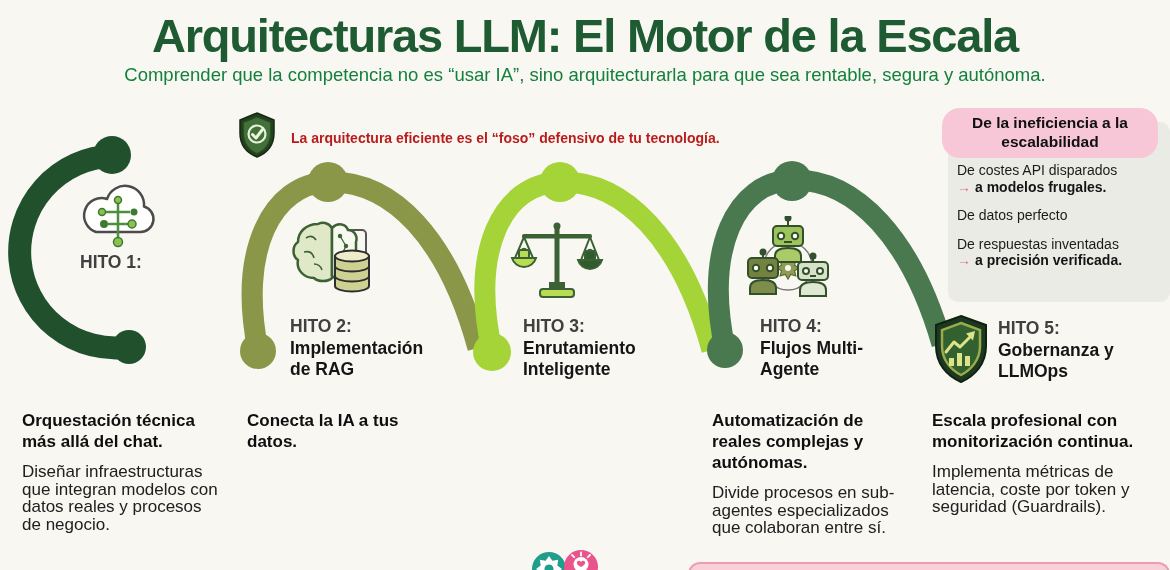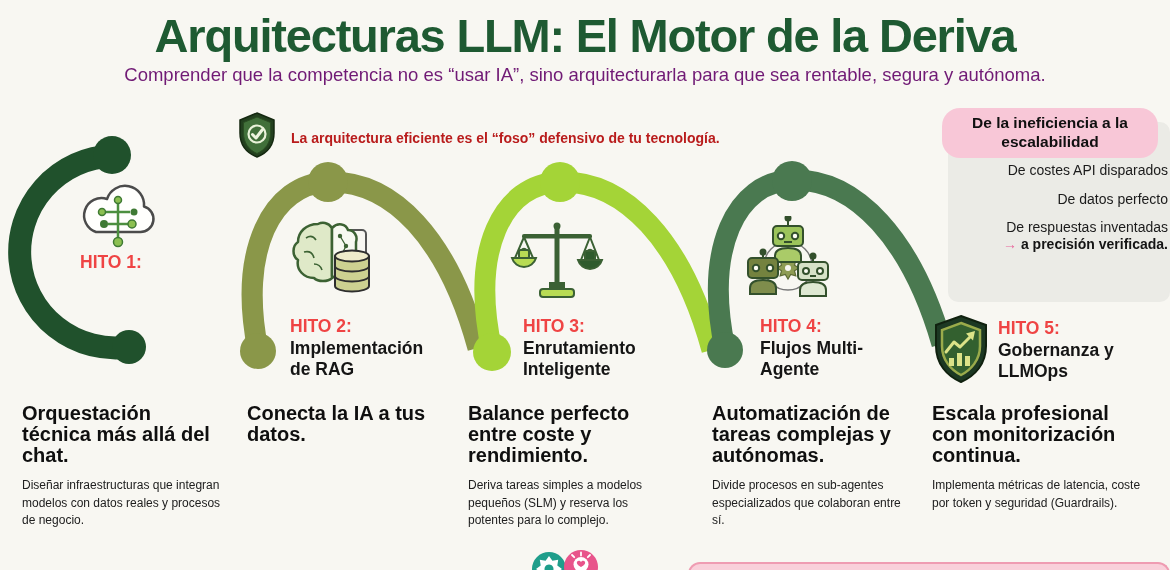--- a/index.html
+++ b/index.html
@@ -1,42 +1,42 @@
 <!DOCTYPE html>
 <html><head>
 <meta charset="utf-8">
 <style>
   html,body{margin:0;padding:0;background:#e8e8e8;}
   .canvas{position:relative;width:1170px;height:570px;overflow:hidden;background:#f8f7f2;
           font-family:"Liberation Sans",sans-serif;}
   .abs{position:absolute;}
   .title{left:0;right:0;top:8px;text-align:center;font-size:47px;font-weight:700;
          color:#1e5a32;letter-spacing:-1.2px;z-index:5;}
-  .subtitle{left:0;right:0;top:64px;text-align:center;font-size:18.5px;color:#701a75;z-index:5;}
+  .subtitle{left:0;right:0;top:64px;text-align:center;font-size:18.5px;color:#15803d;z-index:5;}
   .banner{left:238px;top:112px;display:flex;align-items:center;gap:15px;z-index:5;}
   .banner-text{font-size:14px;font-weight:700;color:#b91c1c;padding-top:6px;}
   .arcs{left:0;top:0;z-index:1;}
   .icon{z-index:2;}
   .hito-label{z-index:3;font-size:17.5px;font-weight:700;line-height:21.5px;}
-  .hito-label .num{display:block;color:#ef4444;}
+  .hito-label .num{display:block;color:#404040;}
   .hito-label .nm{display:block;white-space:pre-line;color:#151515;}
   .hl1{left:80px;top:252px;}  .hl2{left:290px;top:316px;}
   .hl3{left:523px;top:316px;} .hl4{left:760px;top:316px;} .hl5{left:998px;top:318px;}
   .side-title{left:942px;top:108px;width:212px;background:#f8c7d7;border-radius:18px;
               padding:6px 2px 7px;text-align:center;font-size:15.5px;font-weight:700;
               color:#101010;line-height:18.5px;z-index:6;}
   .side-panel{left:948px;top:122px;width:222px;height:180px;background:#ebebe6;
-              border-radius:10px;z-index:4;text-align:right;}
+              border-radius:10px;z-index:4;}
   .side-items{position:absolute;left:9px;top:40px;right:2px;}
   .side-item{margin-bottom:12px;font-size:14px;line-height:16.5px;color:#1b1b1b;}
   .side-item .arrow{color:#e9679c;font-weight:700;margin-right:4px;}
   .side-item .to-text{font-weight:700;color:#141414;}
   .col{top:400px;z-index:3;}
-  .col h3{margin:3px 0 11px 0;font-size:20px;line-height:21px;font-weight:700;color:#0f0f0f;}
-  .col p{margin:0;font-size:12px;line-height:17.5px;color:#202020;}
+  .col h3{margin:10px 0 11px 0;font-size:17px;line-height:21px;font-weight:700;color:#0f0f0f;}
+  .col p{margin:0;font-size:17px;line-height:17.5px;color:#202020;}
   .c1{left:22px;width:200px;} .c2{left:247px;width:180px;} .c3{left:468px;width:208px;}
   .c4{left:712px;width:192px;} .c5{left:932px;width:210px;}
   .bottom-bar{left:688px;top:562px;width:478px;height:14px;background:#f9d0da;
               border:2px solid #ef9cb2;border-bottom:none;border-radius:12px 12px 0 0;z-index:5;}
   .footer-ico{z-index:6;}
 </style>
 </head>
 <body>
 
 <div class="canvas">
@@ -49,37 +49,38 @@
     <circle cx="112" cy="155" r="19" fill="#20512c"></circle>
     <circle cx="129" cy="347" r="17" fill="#20512c"></circle>
     <circle cx="328" cy="182" r="20" fill="#8a9749"></circle>
     <circle cx="258" cy="351" r="18" fill="#8a9749"></circle>
     <circle cx="560" cy="182" r="20" fill="#a4d437"></circle>
     <circle cx="492" cy="352" r="19" fill="#a4d437"></circle>
     <circle cx="792" cy="181" r="20" fill="#4a7950"></circle>
     <circle cx="725" cy="350" r="18" fill="#4a7950"></circle>
   </svg>
 
-  <div class="abs title">Arquitecturas LLM: El Motor de la Deriva</div>
+  <div class="abs title">Arquitecturas LLM: El Motor de la Escala</div>
   <div class="abs subtitle">Comprender que la competencia no es “usar IA”, sino arquitecturarla para que sea rentable, segura y autónoma.</div>
 
   <div class="abs banner">
     <svg width="38" height="46" viewBox="0 0 38 46">
       <path d="M19 1 L36 8 V21 C36 33 29 41 19 45 C9 41 2 33 2 21 V8 Z" fill="#23401f" stroke="#142810" stroke-width="1.5"></path>
       <path d="M19 5 L32.5 10.5 V21 C32.5 31 27 38 19 41.5 C11 38 5.5 31 5.5 21 V10.5 Z" fill="#41703a" stroke="#2a4d22"></path>
       <circle cx="19" cy="22" r="8.5" fill="none" stroke="#e9f2d9" stroke-width="2.2"></circle>
       <path d="M14.5 22.5 L18 26 L24.5 17.5" fill="none" stroke="#edf5df" stroke-width="3" stroke-linecap="round" stroke-linejoin="round"></path>
     </svg>
     <div class="banner-text">La arquitectura eficiente es el “foso” defensivo de tu tecnología.</div>
   </div>
 
   <div class="abs side-panel">
     <div class="side-items">
       <div class="side-item">
         <div>De costes API disparados</div>
+        <div><span class="arrow">→</span><span class="to-text">a modelos frugales.</span></div>
       </div>
       <div class="side-item">
         <div>De datos perfecto</div>
       </div>
       <div class="side-item">
         <div>De respuestas inventadas</div>
         <div><span class="arrow">→</span><span class="to-text">a precisión verificada.</span></div>
       </div>
     </div>
   </div>
@@ -194,26 +195,22 @@
 LLMOps</span>
   </div>
 
   <div class="abs col c1">
     <h3>Orquestación técnica más allá del chat.</h3>
     <p>Diseñar infraestructuras que integran modelos con datos reales y procesos de negocio.</p>
   </div>
   <div class="abs col c2">
     <h3>Conecta la IA a tus datos.</h3>
   </div>
-  <div class="abs col c3">
-    <h3>Balance perfecto entre coste y rendimiento.</h3>
-    <p>Deriva tareas simples a modelos pequeños (SLM) y reserva los potentes para lo complejo.</p>
-  </div>
   <div class="abs col c4">
-    <h3>Automatización de tareas complejas y autónomas.</h3>
+    <h3>Automatización de reales complejas y autónomas.</h3>
     <p>Divide procesos en sub-agentes especializados que colaboran entre sí.</p>
   </div>
   <div class="abs col c5">
     <h3>Escala profesional con monitorización continua.</h3>
     <p>Implementa métricas de latencia, coste por token y seguridad (Guardrails).</p>
   </div>
 
   <svg class="abs footer-ico" style="left:532px;top:552px" width="34" height="34" viewBox="0 0 34 34">
     <circle cx="17" cy="17" r="17" fill="#1f9e8b"></circle>
     <path fill="#ffffff" fill-rule="evenodd" d="M30 17 L25.3 20.4 L26.2 26.2 L20.4 25.3 L17 30 L13.6 25.3 L7.8 26.2 L8.7 20.4 L4 17 L8.7 13.6 L7.8 7.8 L13.6 8.7 L17 4 L20.4 8.7 L26.2 7.8 L25.3 13.6 Z M17 12.5 A4.5 4.5 0 1 0 17.01 12.5 Z"></path>

